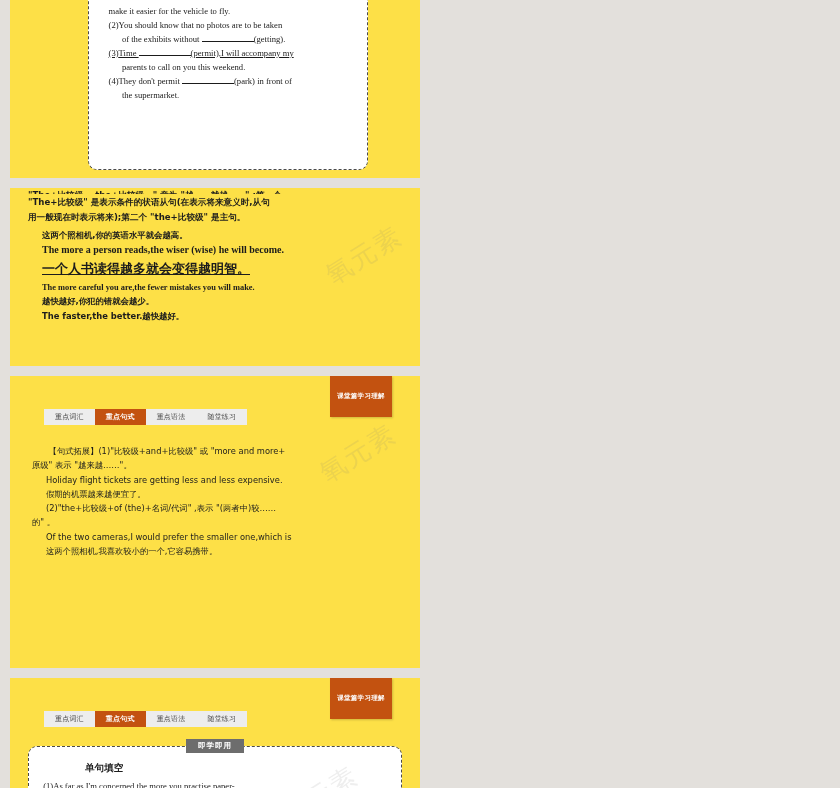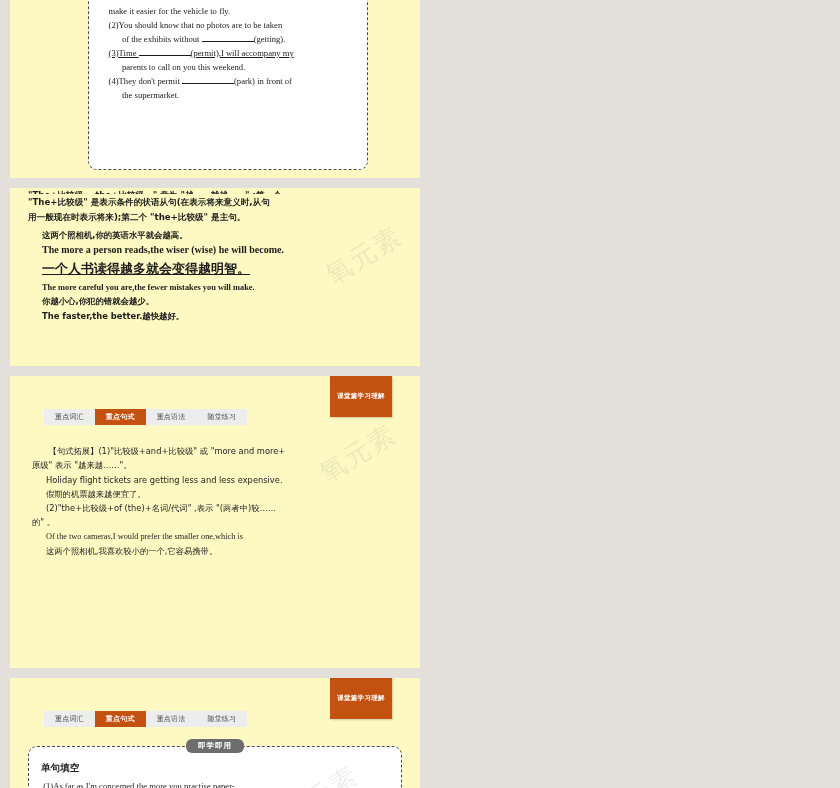--- a/index.html
+++ b/index.html
@@ -13,21 +13,21 @@
     position: relative;
     width: 840px; height: 788px;
     padding: 0 10px;
     display: flex; flex-wrap: wrap;
     gap: 10px 8px;
     align-content: flex-start;
   }
   .slide {
     position: relative;
     width: 410px; height: 186px;
-    background: #fef9c3;
+    background: #fde047;
     overflow: hidden;
     flex: 0 0 410px;
   }
   .slide.r1 { height: 178px; margin-top: -0px; }
   .slide.r2 { height: 292px; }
 
   
   .badge {
     position: absolute; top: 0; right: 28px;
     width: 62px; height: 41px;
@@ -68,21 +68,21 @@
     background: #fff;
   }
   .dashbox .boxlabel {
     position: absolute;
     top: -8px; left: 50%; transform: translateX(-50%);
     background: #6d6d6d;
     color: #fff;
     font-family: "Liberation Sans", sans-serif;
     font-size: 7.5px; font-weight: 700;
     padding: 2px 12px;
-    border-radius: 6px;
+    border-radius: 0;
     letter-spacing: 1px;
     white-space: nowrap;
   }
 
   
   .bodytext {
     font-family: "Liberation Serif", serif;
     font-size: 8.6px;
     line-height: 1.62;
     color: #1b1b1b;
@@ -148,21 +148,21 @@
     <div class="wm" style="right:14px; top:50px;">氧元素</div>
     <div class="content" style="padding:0 16px 0 18px;">
       <div class="cn-sans bold-serif" style="font-size:8.6px; overflow:hidden; height:6px; margin-bottom:1px;">"The+比较级…,the+比较级…" 意为 "越……就越……" ;第一个</div>
       <div class="cn-sans bold-serif" style="font-size:8.6px;">"The+比较级" 是表示条件的状语从句(在表示将来意义时,从句</div>
       <div class="cn-sans bold-serif" style="font-size:8.6px;">用一般现在时表示将来);第二个 "the+比较级" 是主句。</div>
       <div style="padding-left:14px; margin-top:3px;">
         <div class="cn-sans bold-serif" style="font-size:8.4px;">这两个照相机,你的英语水平就会越高。</div>
         <div class="bodytext bold-serif" style="font-size:10px;">The more a person reads,the wiser (wise) he will become.</div>
         <div class="cn-sans bold-serif" style="font-size:13px;text-decoration:underline;">一个人书读得越多就会变得越明智。</div>
         <div class="bodytext bold-serif" style="font-size:8.4px;">The more careful you are,the fewer mistakes you will make.</div>
-        <div class="cn-sans bold-serif" style="font-size:8.4px;">你越小心,你犯的错就会越少。</div>
+        <div class="cn-sans bold-serif" style="font-size:8.4px;">越快越好,你犯的错就会越少。</div>
         <div class="cn-sans bold-serif" style="font-size:8.4px;">The faster,the better.越快越好。</div>
       </div>
     </div>
   </div>
 
   <div class="slide r2">
     <div class="badge">课堂篇学习理解</div>
     <div class="tabbar">
       <div class="tab">重点词汇</div>
       <div class="tab active">重点句式</div>
@@ -170,38 +170,38 @@
       <div class="tab">随堂练习</div>
     </div>
     <div class="wm" style="right:20px; top:60px;">氧元素</div>
     <div class="content" style="padding:68px 18px 0 22px;">
       <div class="cn-sans indent">【句式拓展】(1)"比较级+and+比较级" 或 "more and more+</div>
       <div class="cn-sans">原级" 表示 "越来越……"。</div>
       <div class="cn-sans" style="padding-left:14px;">Holiday flight tickets are getting less and less expensive.</div>
       <div class="cn-sans" style="padding-left:14px;">假期的机票越来越便宜了。</div>
       <div class="cn-sans" style="padding-left:14px;">(2)"the+比较级+of (the)+名词/代词" ,表示 "(两者中)较……</div>
       <div class="cn-sans">的" 。</div>
-      <div class="cn-sans" style="padding-left:14px;font-family:Liberation Serif, serif;">Of the two cameras,I would prefer the smaller one,which is</div>
+      <div class="cn-sans" style="padding-left:14px;">Of the two cameras,I would prefer the smaller one,which is</div>
       <div class="cn-sans" style="padding-left:14px;">这两个照相机,我喜欢较小的一个,它容易携带。</div>
     </div>
   </div>
 
   <div class="slide r2">
     <div class="badge">课堂篇学习理解</div>
     <div class="tabbar">
       <div class="tab">重点词汇</div>
       <div class="tab active">重点句式</div>
       <div class="tab">重点语法</div>
       <div class="tab">随堂练习</div>
     </div>
     <div class="wm" style="right:58px; top:100px;">氧元素</div>
     <div class="dashbox" style="left:18px; top:68px; right:18px; bottom:18px;">
       <div class="boxlabel">即学即用</div>
       <div class="content" style="padding:13px 14px 0 12px;">
-        <div class="cn-sans bold-serif" style="font-size:9.6px; margin-bottom:3px;">单句填空</div>
+        <div class="cn-sans bold-serif" style="font-size:9.6px; margin-bottom:3px;margin-left:44px;">单句填空</div>
         <div class="bodytext hang" style="padding-left:1.8em;">
           <span>(1)</span><span>As far as I'm concerned,the more you practise paper-</span>
         </div>
 
       </div>
     </div>
   </div>
 
 </div>
 

